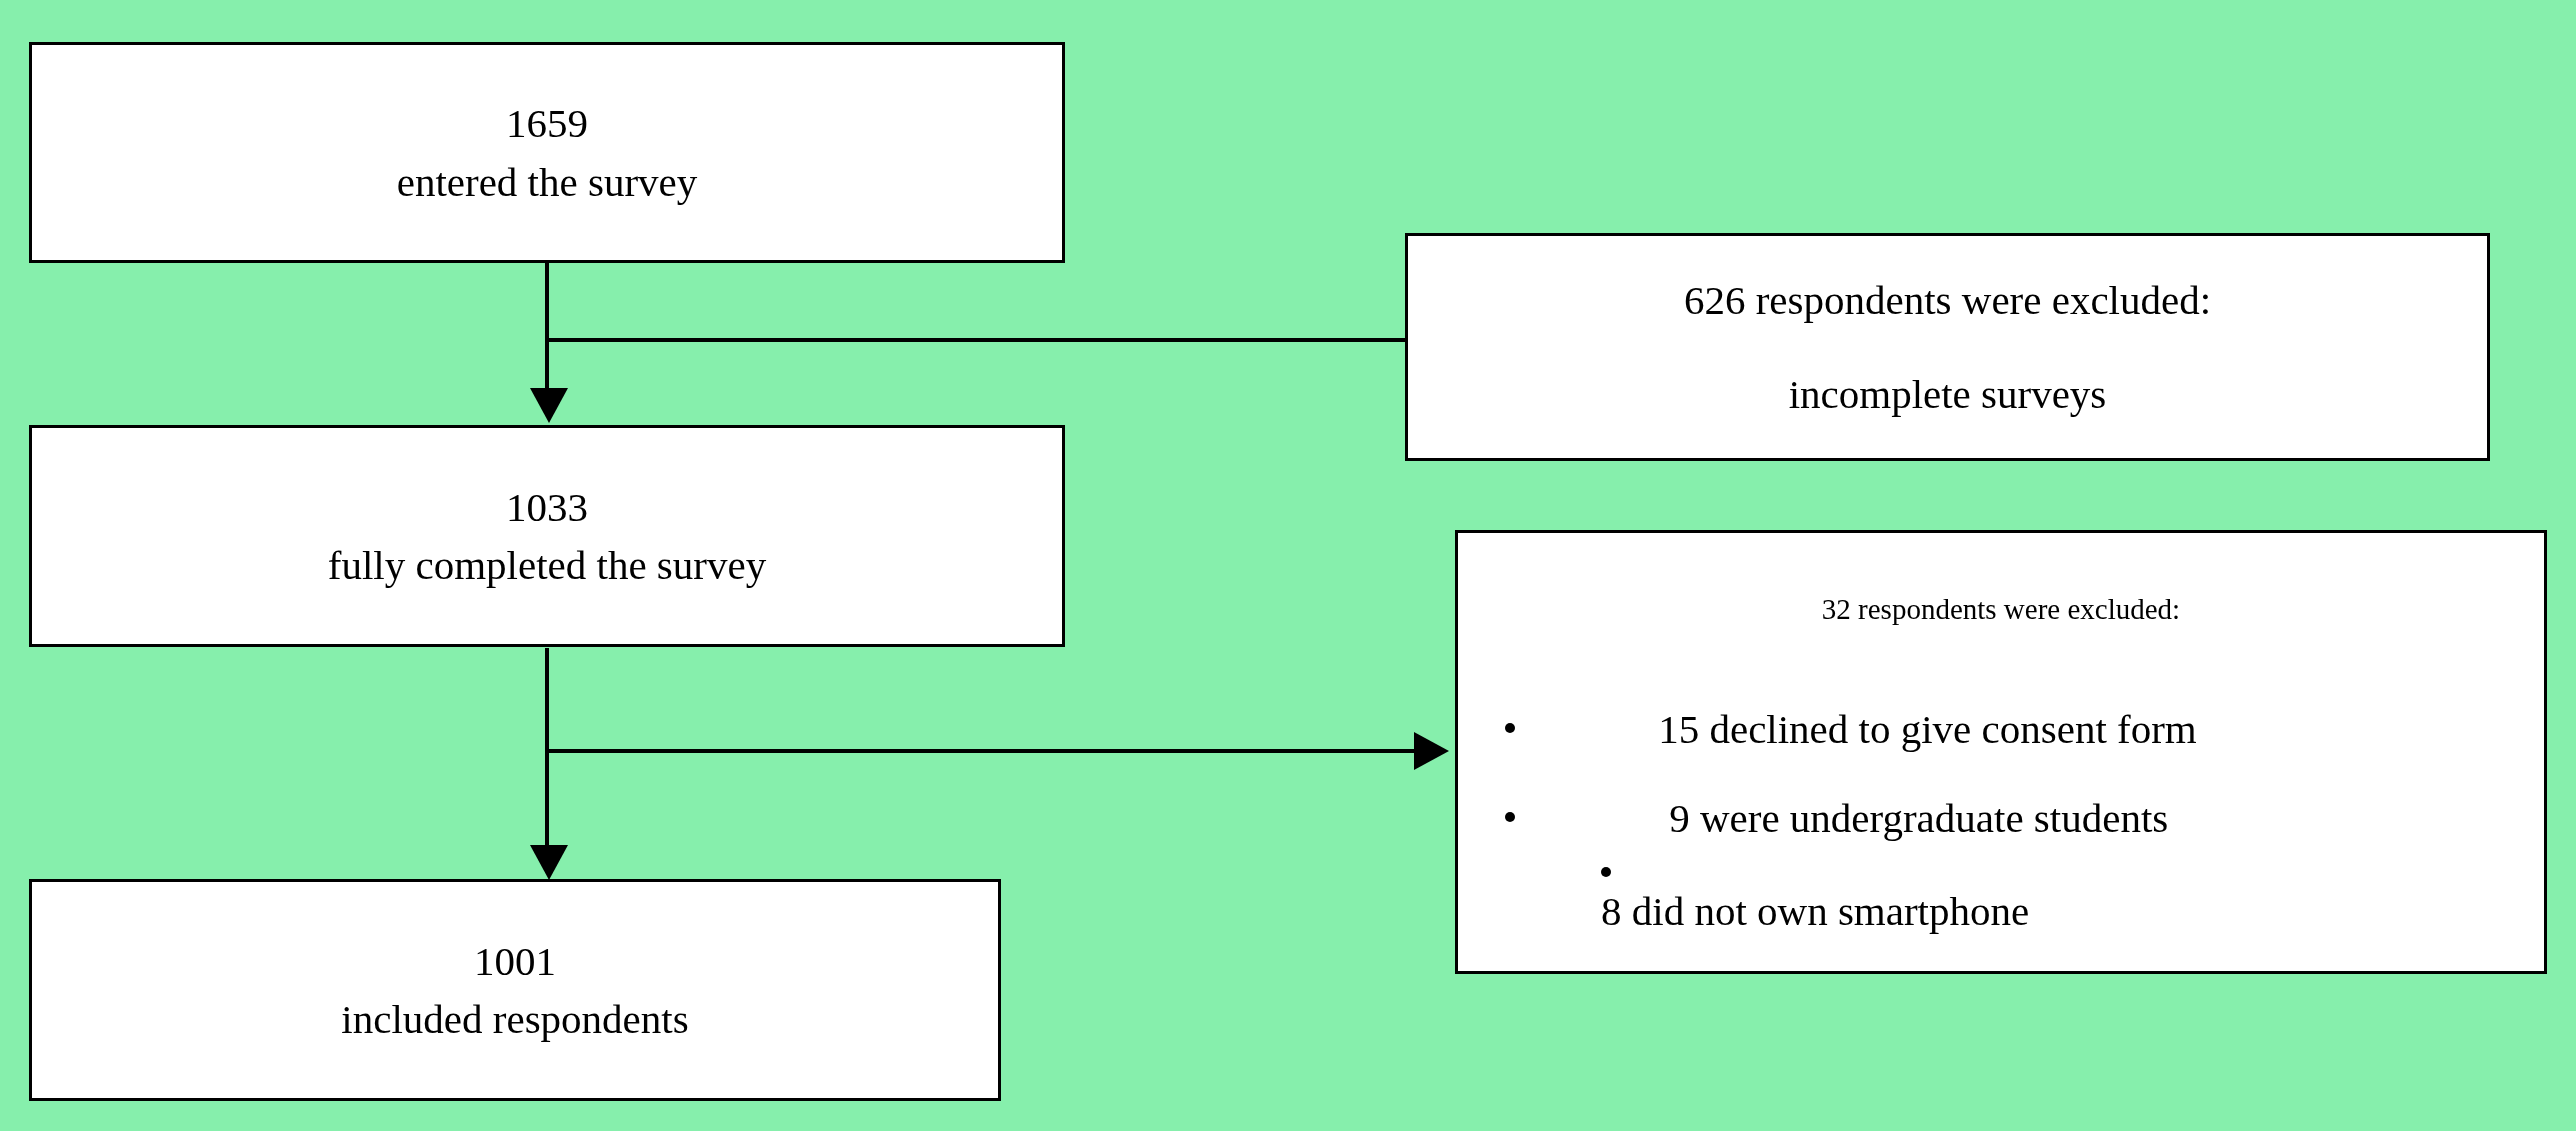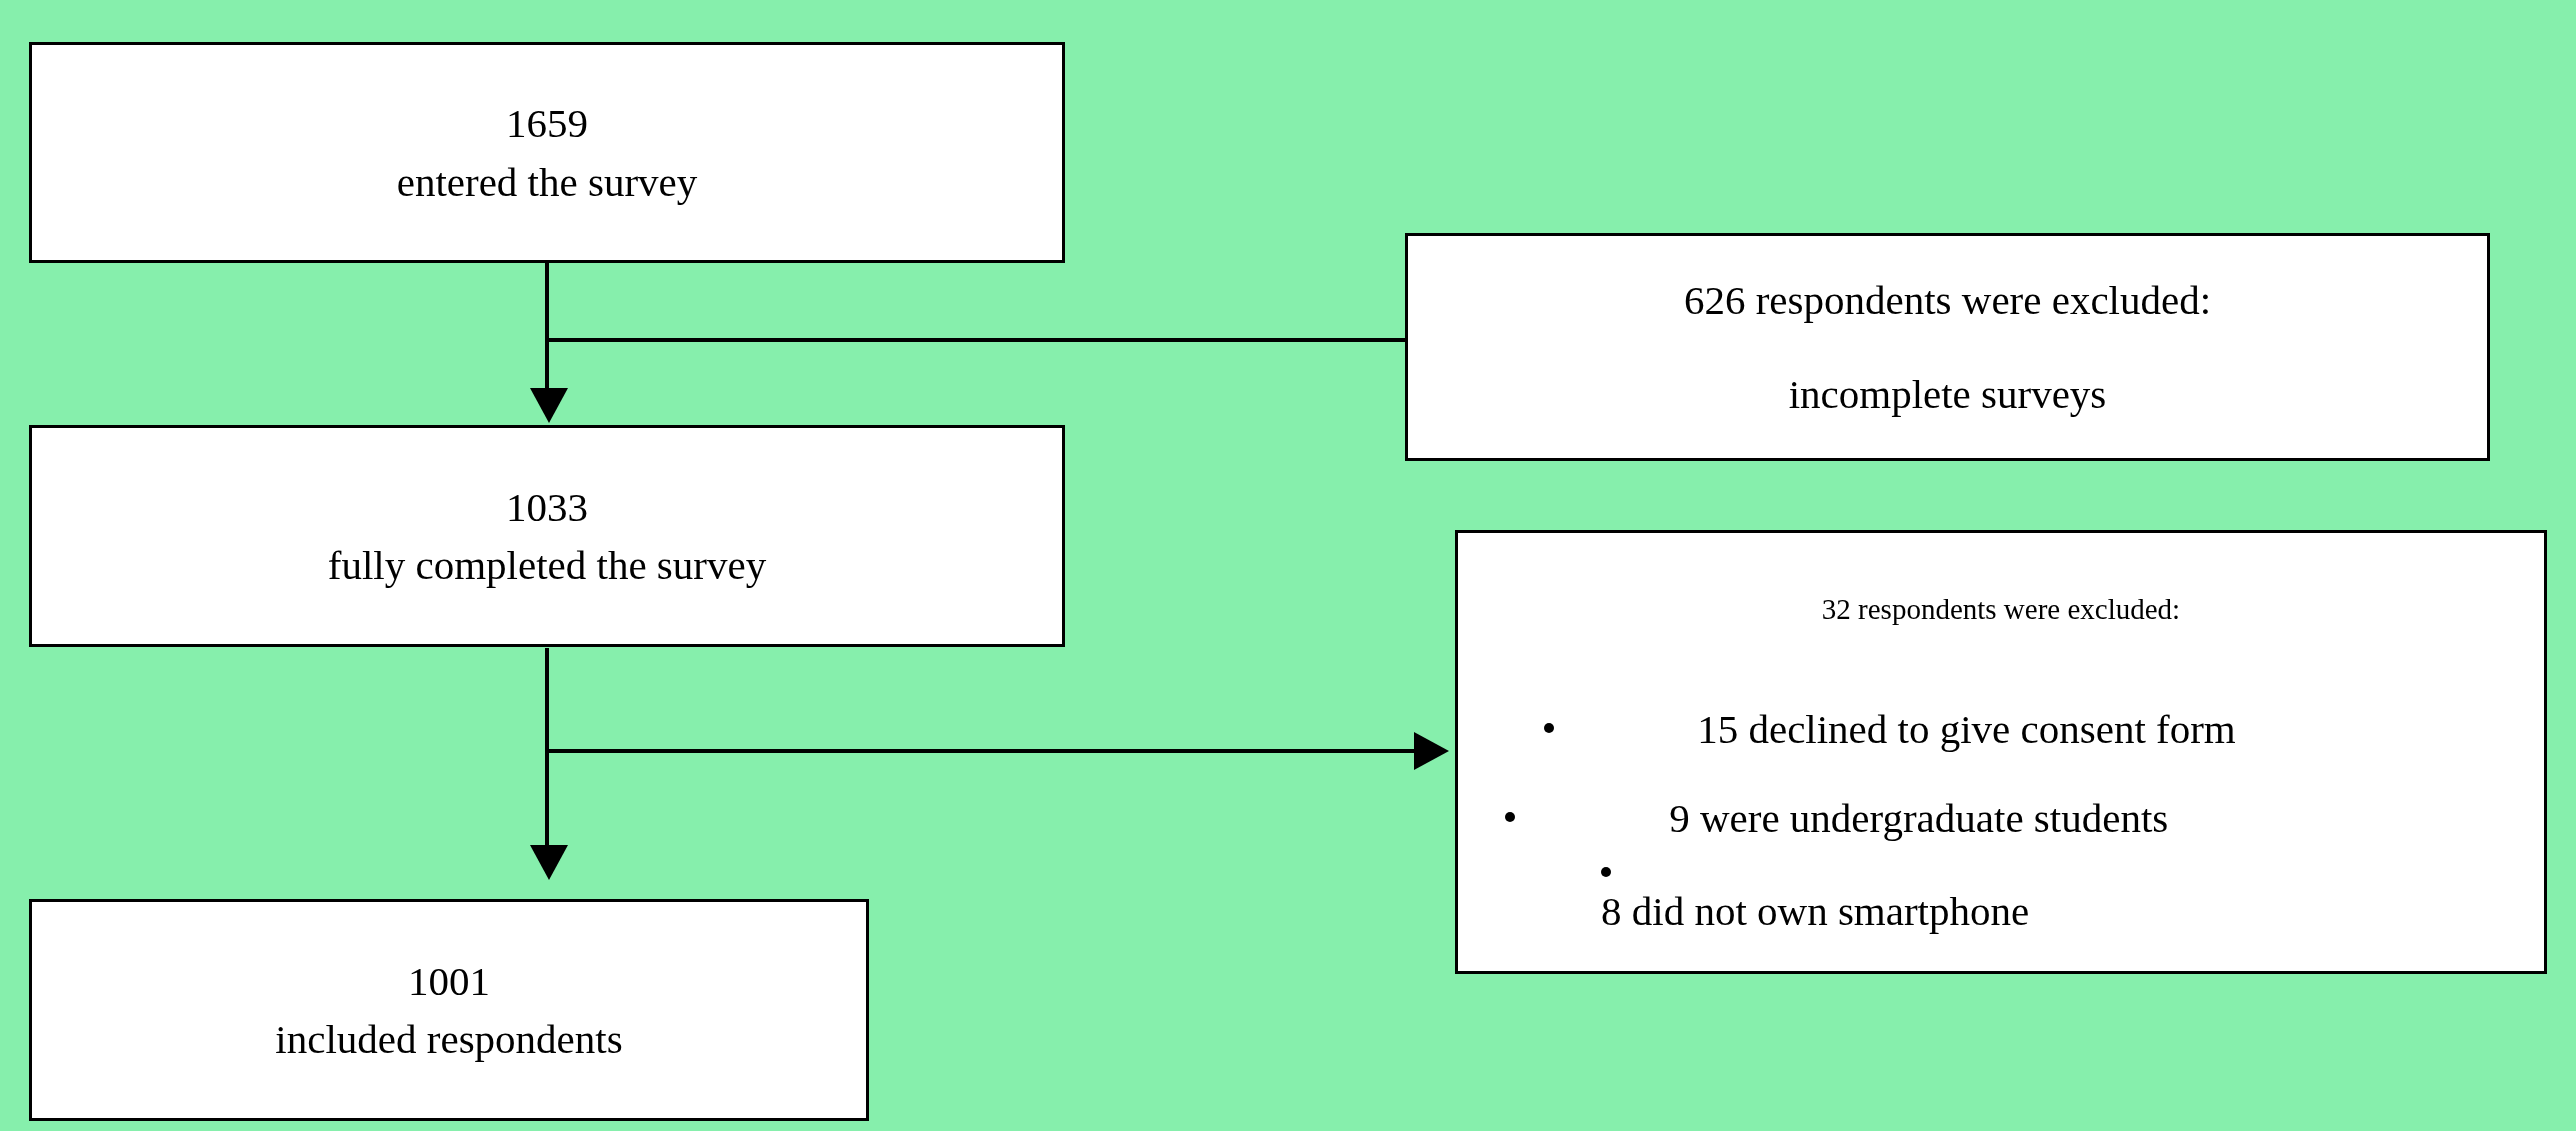--- a/index.html
+++ b/index.html
@@ -31,21 +31,21 @@
   .flowbox .line {
     font-size: 41px;
     line-height: 1.42;
     white-space: nowrap;
     text-align: center;
   }
 
   
   #box-entered  { left: 29px;  top: 42px;   width: 1036px; height: 221px; }
   #box-completed{ left: 29px;  top: 425px;  width: 1036px; height: 222px; }
-  #box-included { left: 29px;  top: 899px; width: 840px; height: 222px; }
+  #box-included { left: 29px;  top: 879px; width: 972px; height: 222px; }
 
   
   #box-excluded-incomplete {
     left: 1405px; top: 233px; width: 1085px; height: 228px;
     justify-content: center;
   }
   #box-excluded-incomplete .line { line-height: 1.0; }
   #box-excluded-incomplete .line.first { margin-bottom: 53px; }
 
   #box-excluded-other {
@@ -79,21 +79,21 @@
     background: #000000;
     margin-left: 47px;
     margin-right: 0;
     flex: 0 0 auto;
     position: relative;
     top: -10.2px;
   }
   .bullet-row .btext {
     margin-left: 143px;
   }
-  #bullet-0 { top: 172px; padding-left: 39px; }
+  #bullet-0 { top: 172px; }
   #bullet-1 { top: 261px; gap: 11px; }
   #bullet-2 { top: 344px; flex-direction: column; }
 
   
   .vline {
     position: absolute;
     width: 4.4px;
     background: #000000;
   }
   .hline {

